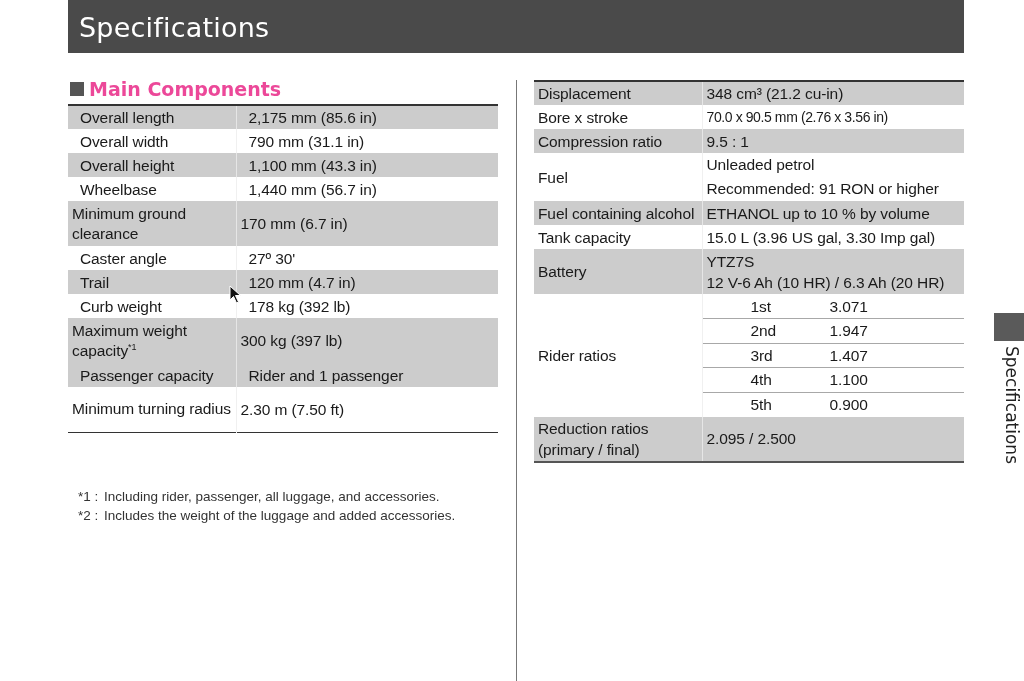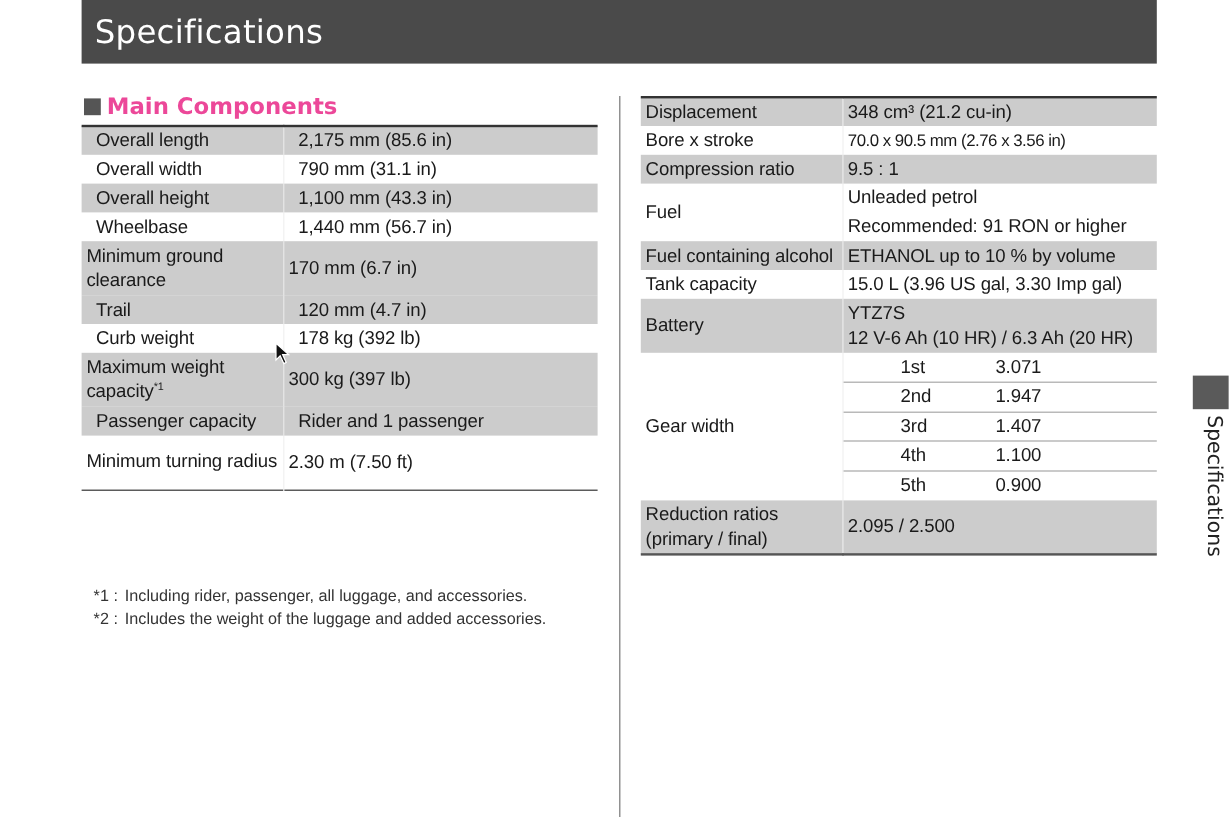--- a/index.html
+++ b/index.html
@@ -105,20 +105,24 @@
       <td>1,100 mm (43.3 in)</td>
     </tr>
     <tr class="single">
       <td class="label">Wheelbase</td>
       <td>1,440 mm (56.7 in)</td>
     </tr>
     <tr class="double shade">
       <td class="label">Minimum ground clearance</td>
       <td>170 mm (6.7 in)</td>
     </tr>
+    <tr class="single">
+      <td class="label">Caster angle</td>
+      <td>27º 30'</td>
+    </tr>
     <tr class="single shade">
       <td class="label">Trail</td>
       <td>120 mm (4.7 in)</td>
     </tr>
     <tr class="single">
       <td class="label">Curb weight</td>
       <td>178 kg (392 lb)</td>
     </tr>
     <tr class="double shade">
       <td class="label"><span>Maximum weight capacity</span><sup>*1</sup></td>
@@ -180,21 +184,21 @@
       <td>15.0 L (3.96 US gal, 3.30 Imp gal)</td>
     </tr>
     <tr class="double shade">
       <td class="label">Battery</td>
       <td>
         <div>YTZ7S</div>
         <div>12 V-6 Ah (10 HR) / 6.3 Ah (20 HR)</div>
       </td>
     </tr>
     <tr class="gear-row">
-      <td class="label" rowspan="5">Gear width</td>
+      <td class="label" rowspan="5">Rider ratios</td>
       <td class="gear-cell">
           <div class="gear-sub">
             <span class="gear-name">1st</span>
             <span>3.071</span>
           </div>
         </td>
     </tr>
     <tr class="gear-row">
       <td class="gear-cell">
           <div class="gear-sub">

